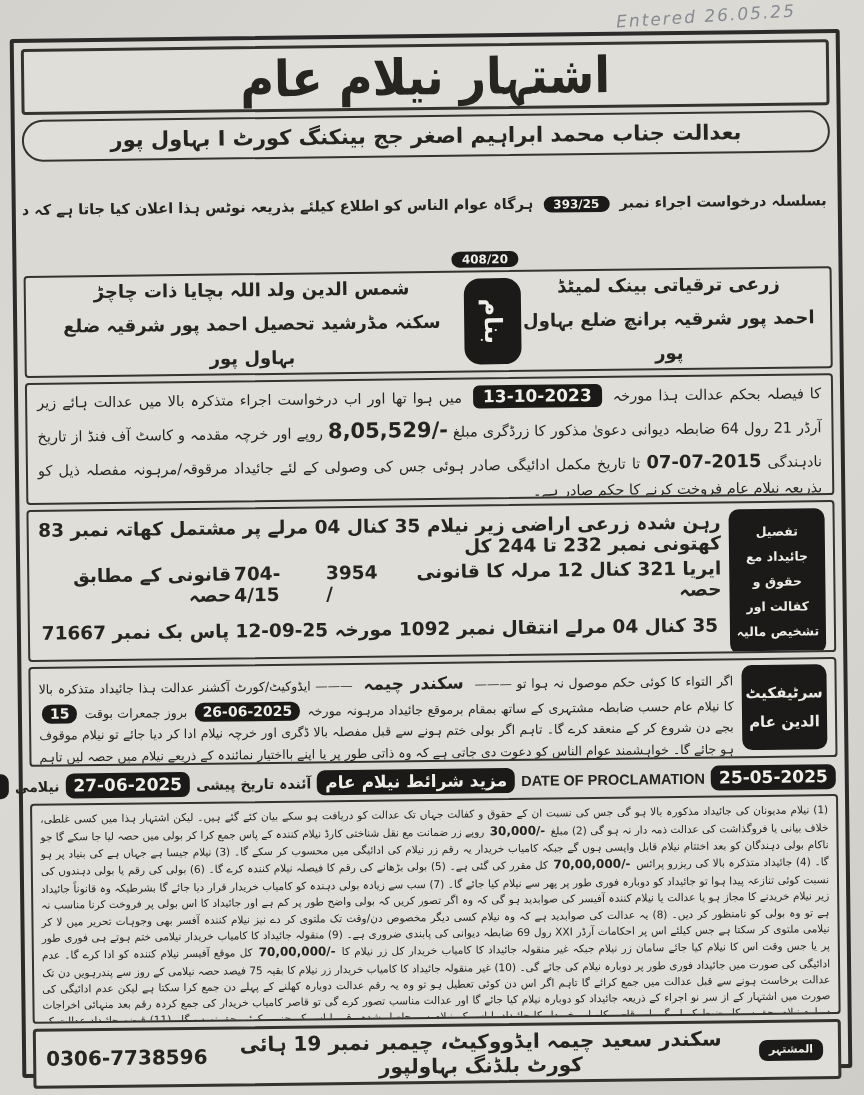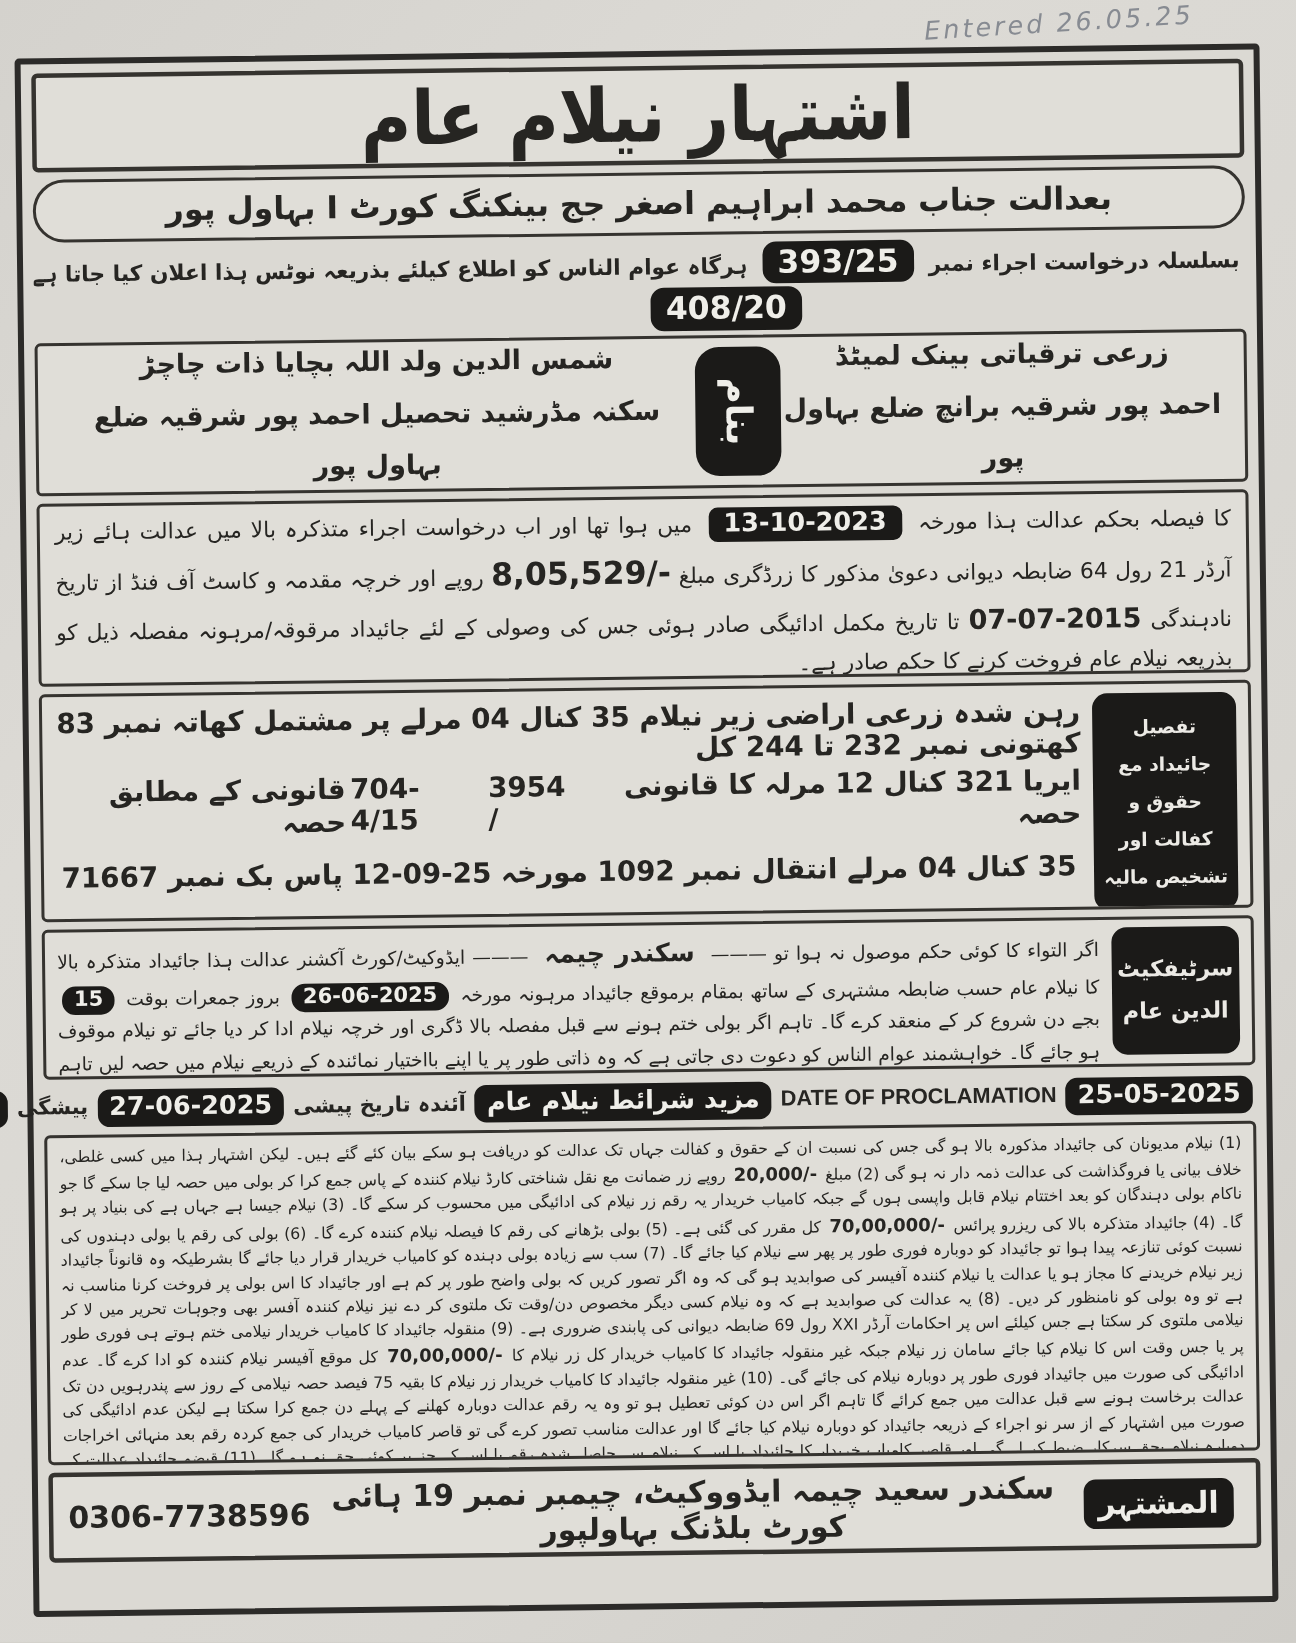--- a/index.html
+++ b/index.html
@@ -49,21 +49,21 @@
 
   
   .title-box { height: 66px; display: flex; align-items: center; justify-content: center; margin-bottom: 5px; border-width: 3px; }
   .title-box h1 { font-size: 46px; font-weight: 900; letter-spacing: 1px; transform: scaleY(1.08); }
 
   
   .court { height: 42px; border-radius: 21px; display: flex; align-items: center; justify-content: center; font-size: 21px; font-weight: bold; margin-bottom: 4px; border-width: 2.5px; }
 
   
   .case-line { font-size: 14.5px; font-weight: bold; text-align: right; padding: 1px 4px; white-space: nowrap; overflow: hidden; }
-  .case-line .badge, .case-line2 .badge { font-size: 21px; }
+  .case-line .badge, .case-line2 .badge { font-size: 12px; margin-top: 36px; }
   .case-line2 { text-align: center; padding: 1px 0 3px; }
   .case-line2 .badge { margin-left: 120px; }
 
   
   .parties { height: 102px; display: flex; align-items: center; justify-content: space-around; padding: 4px 14px; margin-bottom: 5px; }
   .party { text-align: center; font-weight: bold; font-size: 18px; line-height: 1.9; }
   .versus {
     width: 64px; height: 86px;
     background: #1b1a18; color: #efeee9;
     border-radius: 16px;
@@ -110,21 +110,21 @@
   .dates-row .lbl { font-weight: bold; font-size: 14px; }
   .dates-row .latin { font-family: "Liberation Sans", sans-serif; font-weight: bold; font-size: 14.5px; direction: ltr; unicode-bidi: isolate; }
 
   
   .terms { padding: 5px 8px; height: 220px; overflow: hidden; margin-bottom: 5px; }
   .terms p { font-size: 10.5px; line-height: 1.55; text-align: justify; }
   .terms .money { font-weight: bold; font-size: 12px; margin: 0 2px; }
 
   
   .advertiser { height: 60px; display: flex; align-items: center; padding: 0 10px; gap: 10px; border-width: 3px; }
-  .advertiser .badge { font-size: 20px; border-radius: 8px; padding: 3px 10px; }
+  .advertiser .badge { font-size: 11px; border-radius: 8px; padding: 3px 10px; }
   .adv-name { font-size: 20px; font-weight: bold; flex: 1; text-align: center; }
   .adv-phone { font-size: 20px; font-weight: bold; }
 </style>
 </head>
 <body>
 
 <div class="scan">
 
   <div class="handwriting">Entered 26.05.25</div>
 
@@ -208,28 +208,28 @@
         <span>بجے دن شروع کر کے منعقد کرے گا۔ تاہم اگر بولی ختم ہونے سے قبل مفصلہ بالا ڈگری اور خرچہ نیلام ادا کر دیا جائے تو نیلام موقوف ہو جائے گا۔ خواہشمند عوام الناس کو دعوت دی جاتی ہے کہ وہ ذاتی طور پر یا اپنے بااختیار نمائندہ کے ذریعے نیلام میں حصہ لیں تاہم مدیونان کی جانب سے کوئی بھی شخص بلا پیشگی اجازت عدالت بولی نہیں دے سکتا اور نہ ہی اس طرح ان کی گئی فروخت مستند تصور ہو گی۔</span>
       </div>
     </div>
 
     <div class="dates-row">
       <span class="badge num">25-05-2025</span>
       <span class="latin">DATE OF PROCLAMATION</span>
       <span class="badge">مزید شرائط نیلام عام</span>
       <span class="lbl">آئندہ تاریخ پیشی</span>
       <span class="badge num">27-06-2025</span>
-      <span class="lbl">پیشگی</span>
+      <span class="lbl">نیلامی</span>
       <span class="badge num">03-05-2025</span>
     </div>
 
     <div class="sec terms">
       <p>
         <span>(1) نیلام مدیونان کی جائیداد مذکورہ بالا ہو گی جس کی نسبت ان کے حقوق و کفالت جہاں تک عدالت کو دریافت ہو سکے بیان کئے گئے ہیں۔ لیکن اشتہار ہذا میں کسی غلطی، خلاف بیانی یا فروگذاشت کی عدالت ذمہ دار نہ ہو گی (2) مبلغ</span>
-        <span class="money num">20,000/-</span>
+        <span class="money num">30,000/-</span>
         <span>روپے زر ضمانت مع نقل شناختی کارڈ نیلام کنندہ کے پاس جمع کرا کر بولی میں حصہ لیا جا سکے گا جو ناکام بولی دہندگان کو بعد اختتام نیلام قابل واپسی ہوں گے جبکہ کامیاب خریدار یہ رقم زر نیلام کی ادائیگی میں محسوب کر سکے گا۔ (3) نیلام جیسا ہے جہاں ہے کی بنیاد پر ہو گا۔ (4) جائیداد متذکرہ بالا کی ریزرو پرائس</span>
         <span class="money num">70,00,000/-</span>
         <span>کل مقرر کی گئی ہے۔ (5) بولی بڑھانے کی رقم کا فیصلہ نیلام کنندہ کرے گا۔ (6) بولی کی رقم یا بولی دہندوں کی نسبت کوئی تنازعہ پیدا ہوا تو جائیداد کو دوبارہ فوری طور پر پھر سے نیلام کیا جائے گا۔ (7) سب سے زیادہ بولی دہندہ کو کامیاب خریدار قرار دیا جائے گا بشرطیکہ وہ قانوناً جائیداد زیر نیلام خریدنے کا مجاز ہو یا عدالت یا نیلام کنندہ آفیسر کی صوابدید ہو گی کہ وہ اگر تصور کریں کہ بولی واضح طور پر کم ہے اور جائیداد کا اس بولی پر فروخت کرنا مناسب نہ ہے تو وہ بولی کو نامنظور کر دیں۔ (8) یہ عدالت کی صوابدید ہے کہ وہ نیلام کسی دیگر مخصوص دن/وقت تک ملتوی کر دے نیز نیلام کنندہ آفسر بھی وجوہات تحریر میں لا کر نیلامی ملتوی کر سکتا ہے جس کیلئے اس پر احکامات آرڈر XXI رول 69 ضابطہ دیوانی کی پابندی ضروری ہے۔ (9) منقولہ جائیداد کا کامیاب خریدار نیلامی ختم ہوتے ہی فوری طور پر یا جس وقت اس کا نیلام کیا جائے سامان زر نیلام جبکہ غیر منقولہ جائیداد کا کامیاب خریدار کل زر نیلام کا</span>
         <span class="money num">70,00,000/-</span>
         <span>کل موقع آفیسر نیلام کنندہ کو ادا کرے گا۔ عدم ادائیگی کی صورت میں جائیداد فوری طور پر دوبارہ نیلام کی جائے گی۔ (10) غیر منقولہ جائیداد کا کامیاب خریدار زر نیلام کا بقیہ 75 فیصد حصہ نیلامی کے روز سے پندرہویں دن تک عدالت برخاست ہونے سے قبل عدالت میں جمع کرائے گا تاہم اگر اس دن کوئی تعطیل ہو تو وہ یہ رقم عدالت دوبارہ کھلنے کے پہلے دن جمع کرا سکتا ہے لیکن عدم ادائیگی کی صورت میں اشتہار کے از سر نو اجراء کے ذریعہ جائیداد کو دوبارہ نیلام کیا جائے گا اور عدالت مناسب تصور کرے گی تو قاصر کامیاب خریدار کی جمع کردہ رقم بعد منہائی اخراجات دوبارہ نیلام بحق سرکار ضبط کر لے گی اور قاصر کامیاب خریدار کا جائیداد یا اس کے نیلام سے حاصل شدہ رقم یا اس کے جز پر کوئی حق نہ ہو گا۔ (11) قبضہ جائیداد عدالت کے سیل سرٹیفکیٹ جاری کرنے پر حاصل کیا جا سکے گا جس کے ہر قسم کے اخراجات اور جائیداد سے متعلق جملہ بقایا واجبات سرکار برذمہ خریدار ہوں گے۔</span>
         
       </p>
     </div>
 
     <div class="sec advertiser">

